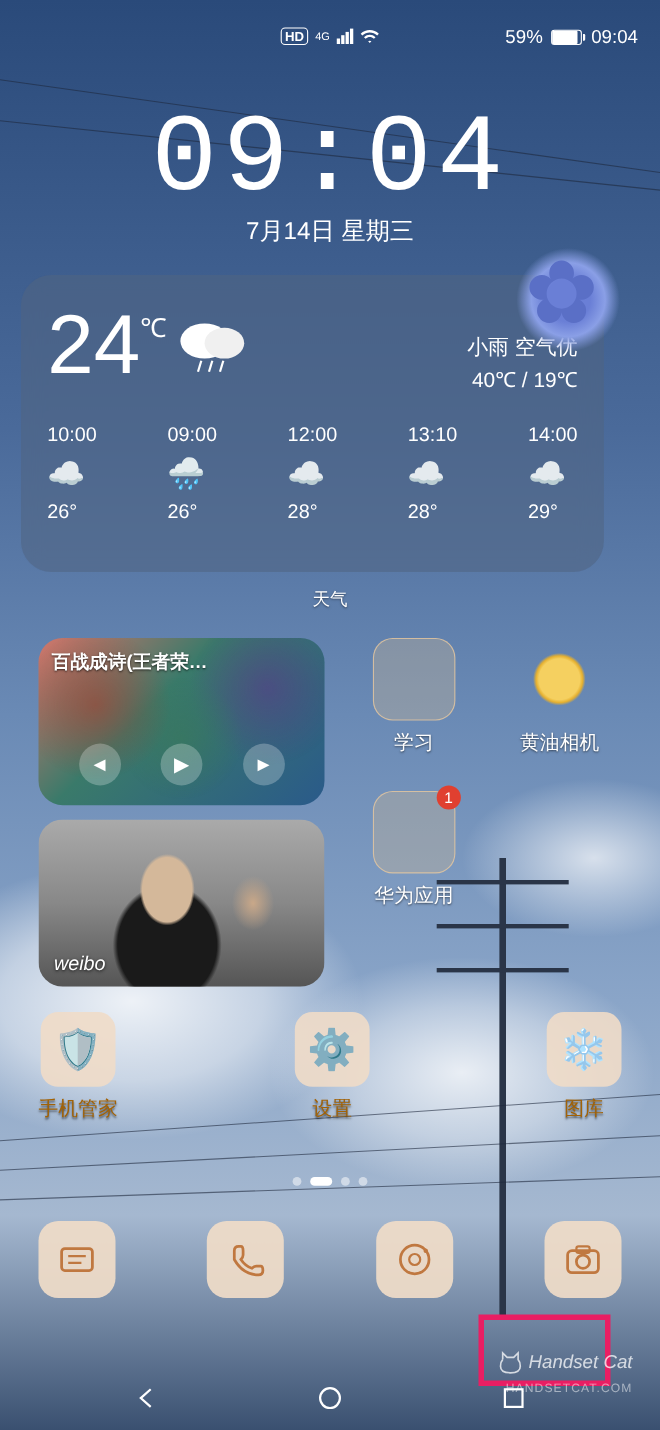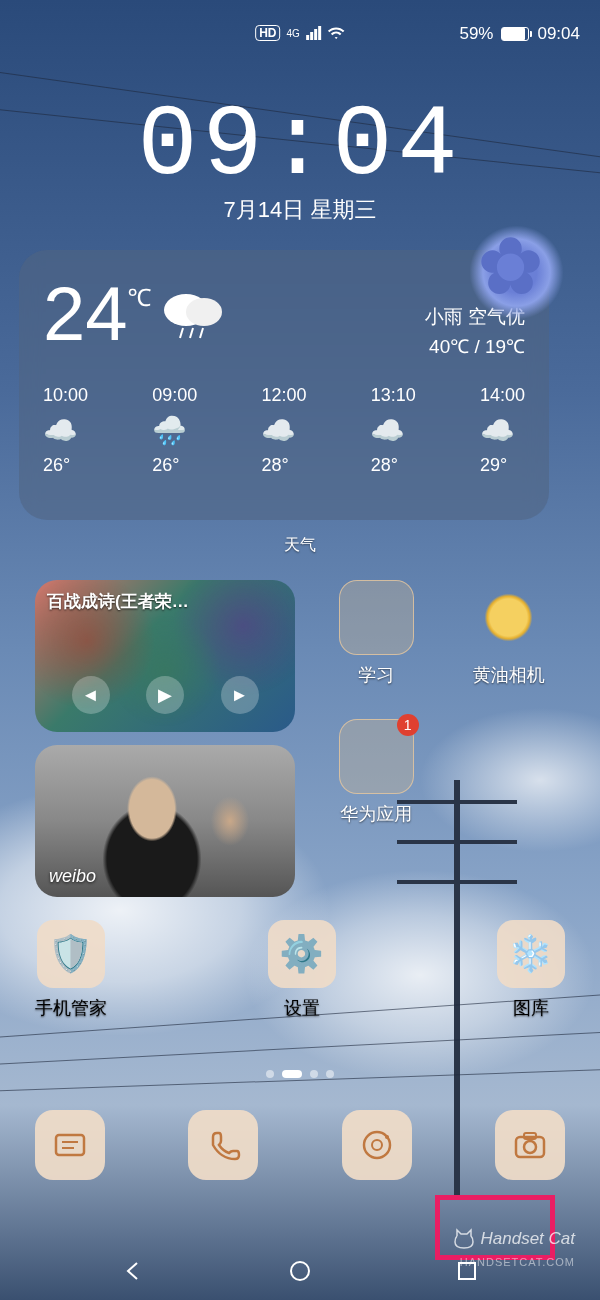--- a/index.html
+++ b/index.html
@@ -90,21 +90,21 @@
 .app-grid { position: absolute; top: 580px; left: 320px; width: 245px; display: grid; grid-template-columns: 1fr 1fr; gap: 32px 20px; }
 .app-item { display: flex; flex-direction: column; align-items: center; gap: 8px; }
 .app-icon { width: 75px; height: 75px; border-radius: 18px; display: flex; align-items: center; justify-content: center; font-size: 40px; position: relative; }
 .app-label { font-size: 18px; text-shadow: 0 1px 2px rgba(0,0,0,0.6); }
 .folder { background: rgba(200,180,150,0.35); border: 1px solid rgba(230,200,160,0.8); display: grid; grid-template-columns: 1fr 1fr; grid-template-rows: 1fr 1fr; gap: 4px; padding: 8px; }
 .folder-mini { background: rgba(255,255,255,0.5); border-radius: 6px; }
 .badge { position: absolute; top: -6px; right: -6px; width: 22px; height: 22px; background: #e04030; border-radius: 50%; font-size: 14px; display: flex; align-items: center; justify-content: center; }
 
 .app-row-bottom { position: absolute; top: 920px; left: 35px; width: 530px; display: flex; justify-content: space-between; }
 .app-row-bottom .app-icon { width: 68px; height: 68px; border-radius: 16px; background: rgba(240,220,200,0.9); font-size: 36px; }
-.app-row-bottom .app-label { color: #000000; }
+.app-row-bottom .app-label { color: #a16207; }
 
 .page-indicator { position: absolute; top: 1070px; left: 50%; transform: translateX(-50%); display: flex; gap: 8px; align-items: center; }
 .dot { width: 8px; height: 8px; background: rgba(255,255,255,0.5); border-radius: 50%; }
 .pill { width: 20px; height: 8px; background: #fff; border-radius: 4px; }
 
 .dock { position: absolute; top: 1110px; left: 35px; width: 530px; display: flex; justify-content: space-between; }
 .dock .app-icon { width: 70px; height: 70px; border-radius: 18px; background: rgba(240,220,200,0.92); font-size: 36px; }
 
 .highlight-box { position: absolute; top: 1195px; right: 45px; width: 120px; height: 65px; border: 5px solid #e91e63; }
 

